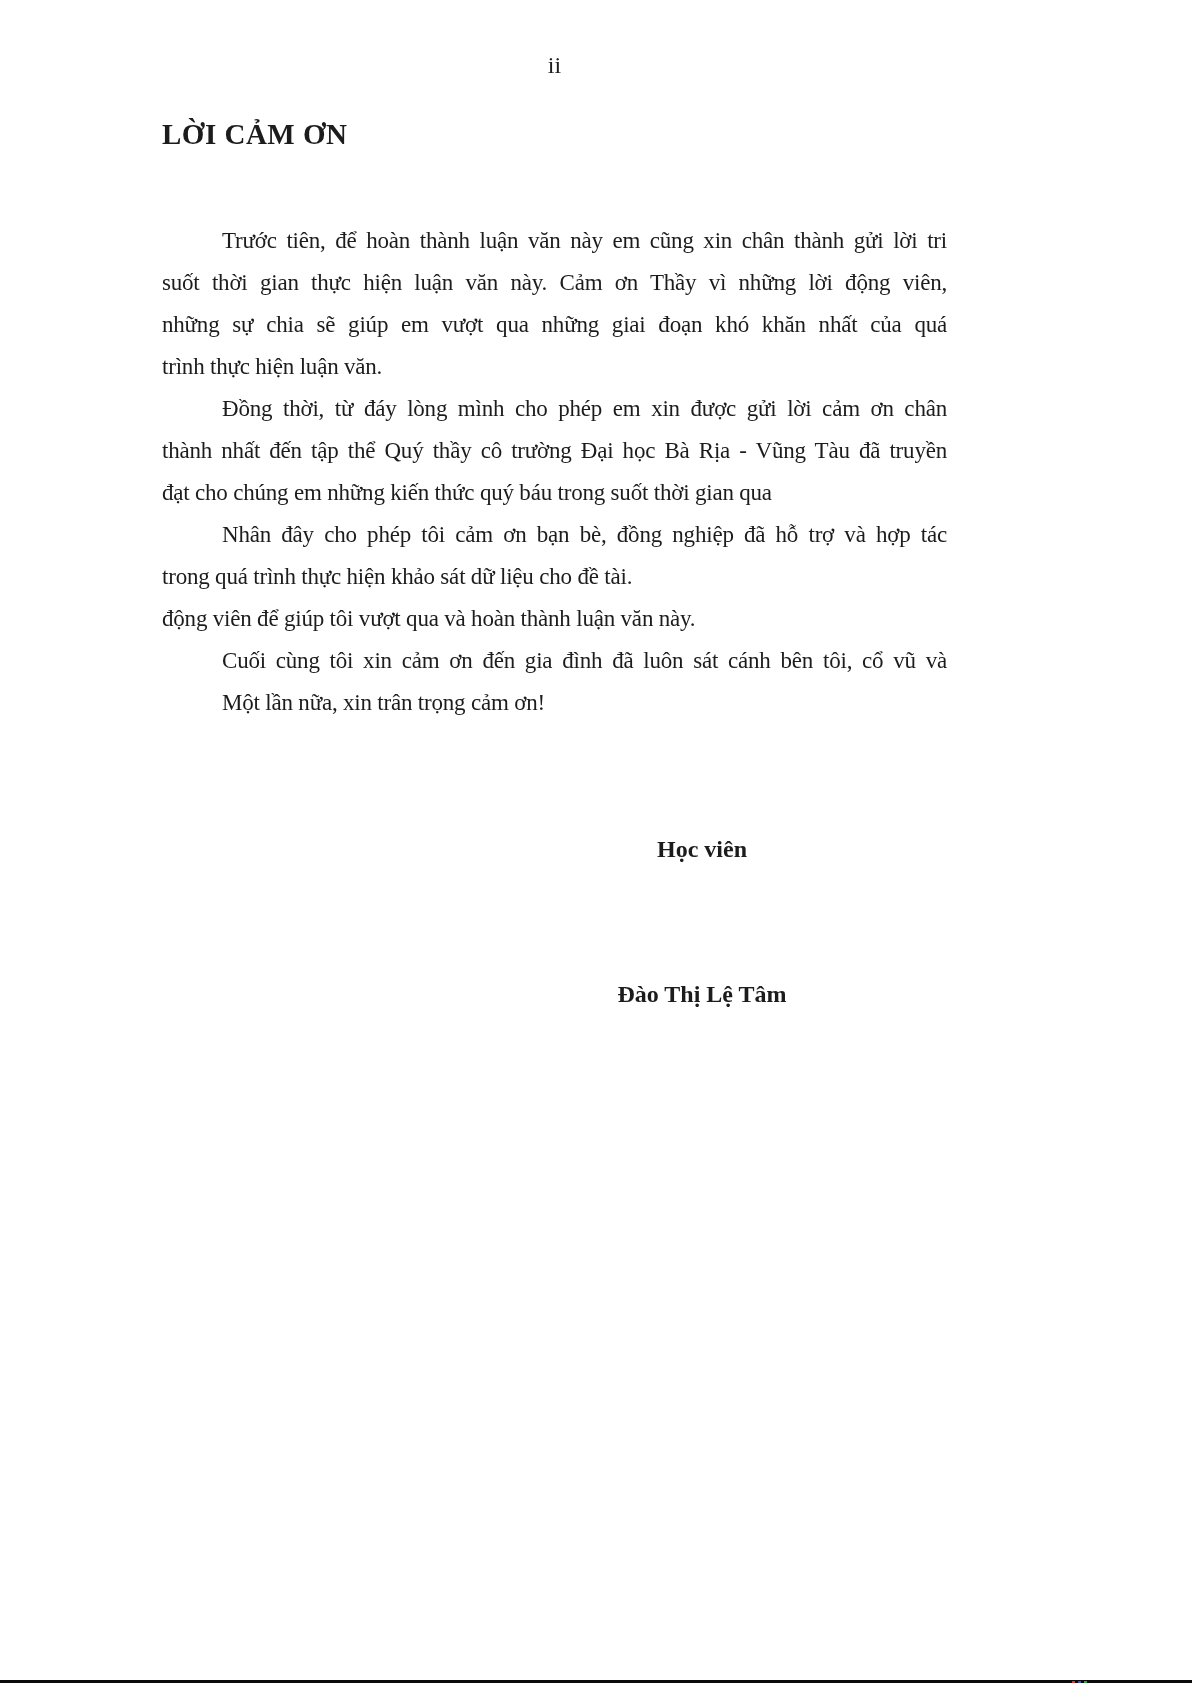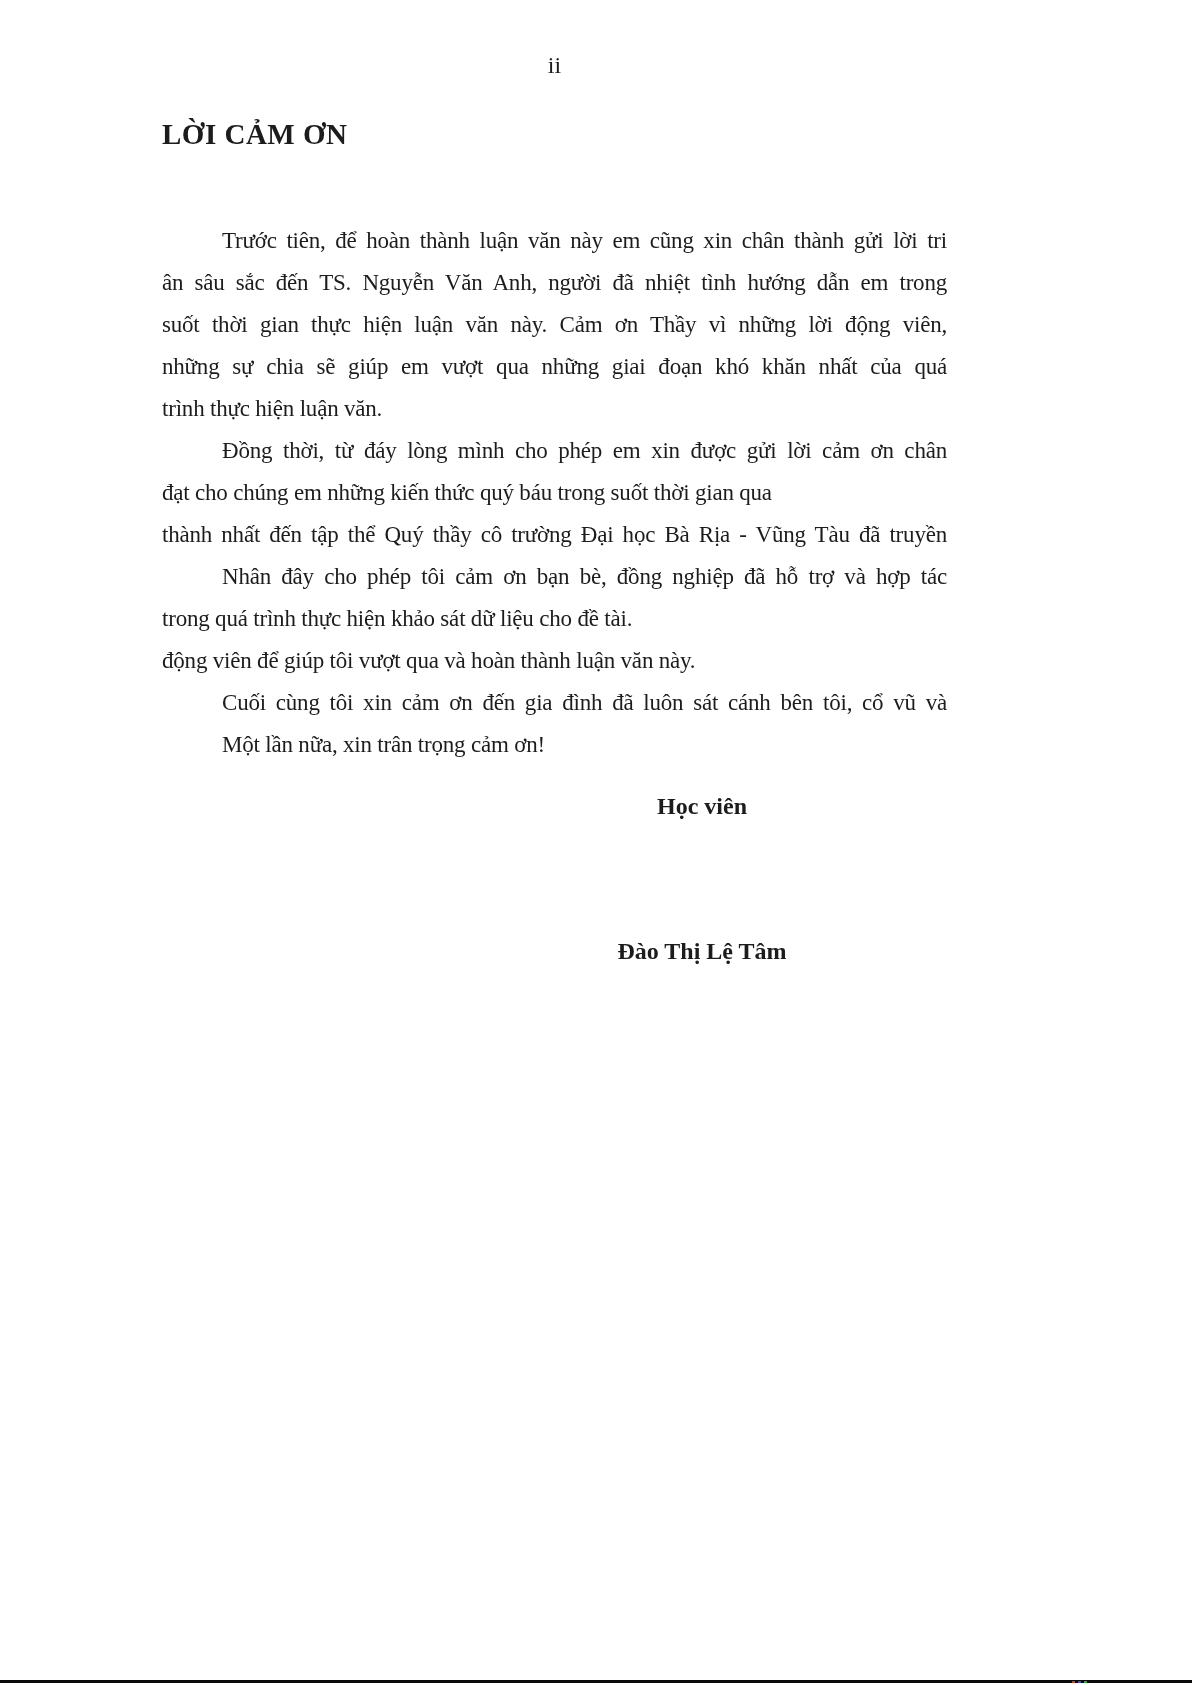--- a/index.html
+++ b/index.html
@@ -50,20 +50,21 @@
   }
   .line.indent { text-indent: 60px; }
   .line.last { text-align-last: left; }
   .signature-block {
     position: absolute;
     left: 452px;
     width: 500px;
     text-align: center;
     font-weight: bold;
     font-size: 24px;
+    margin-top: 43px;
   }
   .signature-role { top: 793px; }
   .signature-name { top: 938px; text-align: center; }
   .bottom-bar {
     position: absolute;
     top: 1680px;
     left: 0;
     width: 1192px;
     height: 3px;
     background: var(--bar-color, #0a0a0a);
@@ -84,30 +85,29 @@
 <div class="page">
 
   <div class="page-number">ii</div>
 
   <div class="doc-title">LỜI CẢM ƠN</div>
 
   <div class="body-text">
 
     <div>
       <div class="line indent">Trước tiên, để hoàn thành luận văn này em cũng xin chân thành gửi lời tri</div>
-      <div class="line">ân sâu sắc đến TS. Nguyễn Văn Anh, người đã nhiệt tình hướng dẫn em trong</div>
       <div class="line">suốt thời gian thực hiện luận văn này. Cảm ơn Thầy vì những lời động viên,</div>
       <div class="line">những sự chia sẽ giúp em vượt qua những giai đoạn khó khăn nhất của quá</div>
       <div class="line last">trình thực hiện luận văn.</div>
     </div>
 
     <div>
       <div class="line indent">Đồng thời, từ đáy lòng mình cho phép em xin được gửi lời cảm ơn chân</div>
+      <div class="line">thành nhất đến tập thể Quý thầy cô trường Đại học Bà Rịa - Vũng Tàu đã truyền</div>
       <div class="line last">đạt cho chúng em những kiến thức quý báu trong suốt thời gian qua</div>
-      <div class="line">thành nhất đến tập thể Quý thầy cô trường Đại học Bà Rịa - Vũng Tàu đã truyền</div>
     </div>
 
     <div>
       <div class="line indent">Nhân đây cho phép tôi cảm ơn bạn bè, đồng nghiệp đã hỗ trợ và hợp tác</div>
       <div class="line last">trong quá trình thực hiện khảo sát dữ liệu cho đề tài.</div>
     </div>
 
     <div>
       <div class="line last">động viên để giúp tôi vượt qua và hoàn thành luận văn này.</div>
       <div class="line indent">Cuối cùng tôi xin cảm ơn đến gia đình đã luôn sát cánh bên tôi, cổ vũ và</div>

